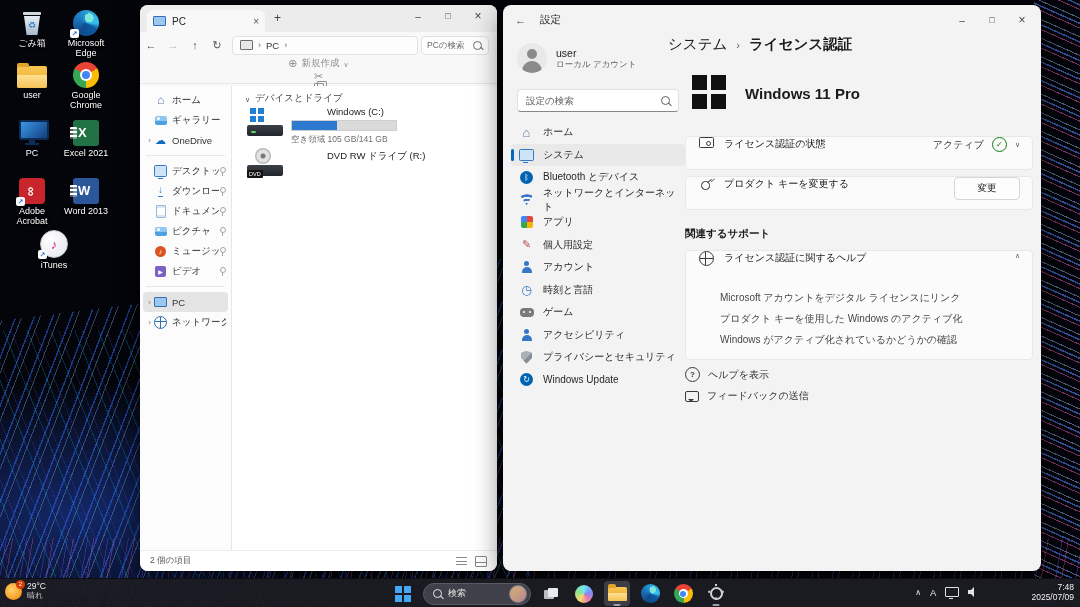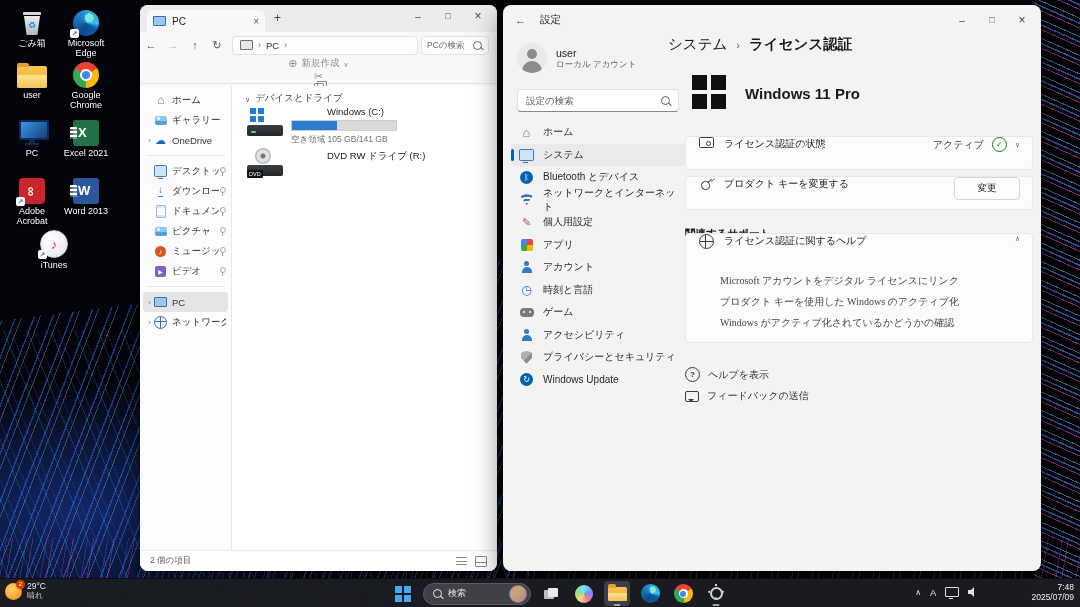--- a/index.html
+++ b/index.html
@@ -570,28 +570,28 @@
           </span>
         <span>Bluetooth とデバイス</span>
       </div>
       <div class="sn-row">
         <span class="sic">
             <span class="s-net"></span>
           </span>
         <span>ネットワークとインターネット</span>
       </div>
       <div class="sn-row">
+        <span class="sic">
+            <span class="s-apps"></span>
+          </span>
+        <span>アプリ</span>
+      </div>
+      <div class="sn-row">
         <span class="sic s-pers"></span>
         <span>個人用設定</span>
-      </div>
-      <div class="sn-row">
-        <span class="sic">
-            <span class="s-apps"></span>
-          </span>
-        <span>アプリ</span>
       </div>
       <div class="sn-row">
         <span class="sic">
             <span class="iperson"></span>
           </span>
         <span>アカウント</span>
       </div>
       <div class="sn-row">
         <span class="sic s-time"></span>
         <span>時刻と言語</span>
@@ -645,21 +645,21 @@
       <span class="ric">
           <span class="i-key"></span>
         </span>
       <span class="rlabel">プロダクト キーを変更する</span>
       <span class="rright">
         <span class="btn">変更</span>
       </span>
     </div>
 
     <div class="sechead">関連するサポート</div>
-    <div class="card" style="top:228px;font-family:Liberation Serif, serif;">
+    <div class="card" style="top:245px;">
       <div class="rowcard">
         <span class="ric">
             <span class="i-globe"></span>
           </span>
         <span class="rlabel">ライセンス認証に関するヘルプ</span>
         <span class="rright">
             <span class="chevU"></span>
           </span>
       </div>
       <div class="helplinks">

